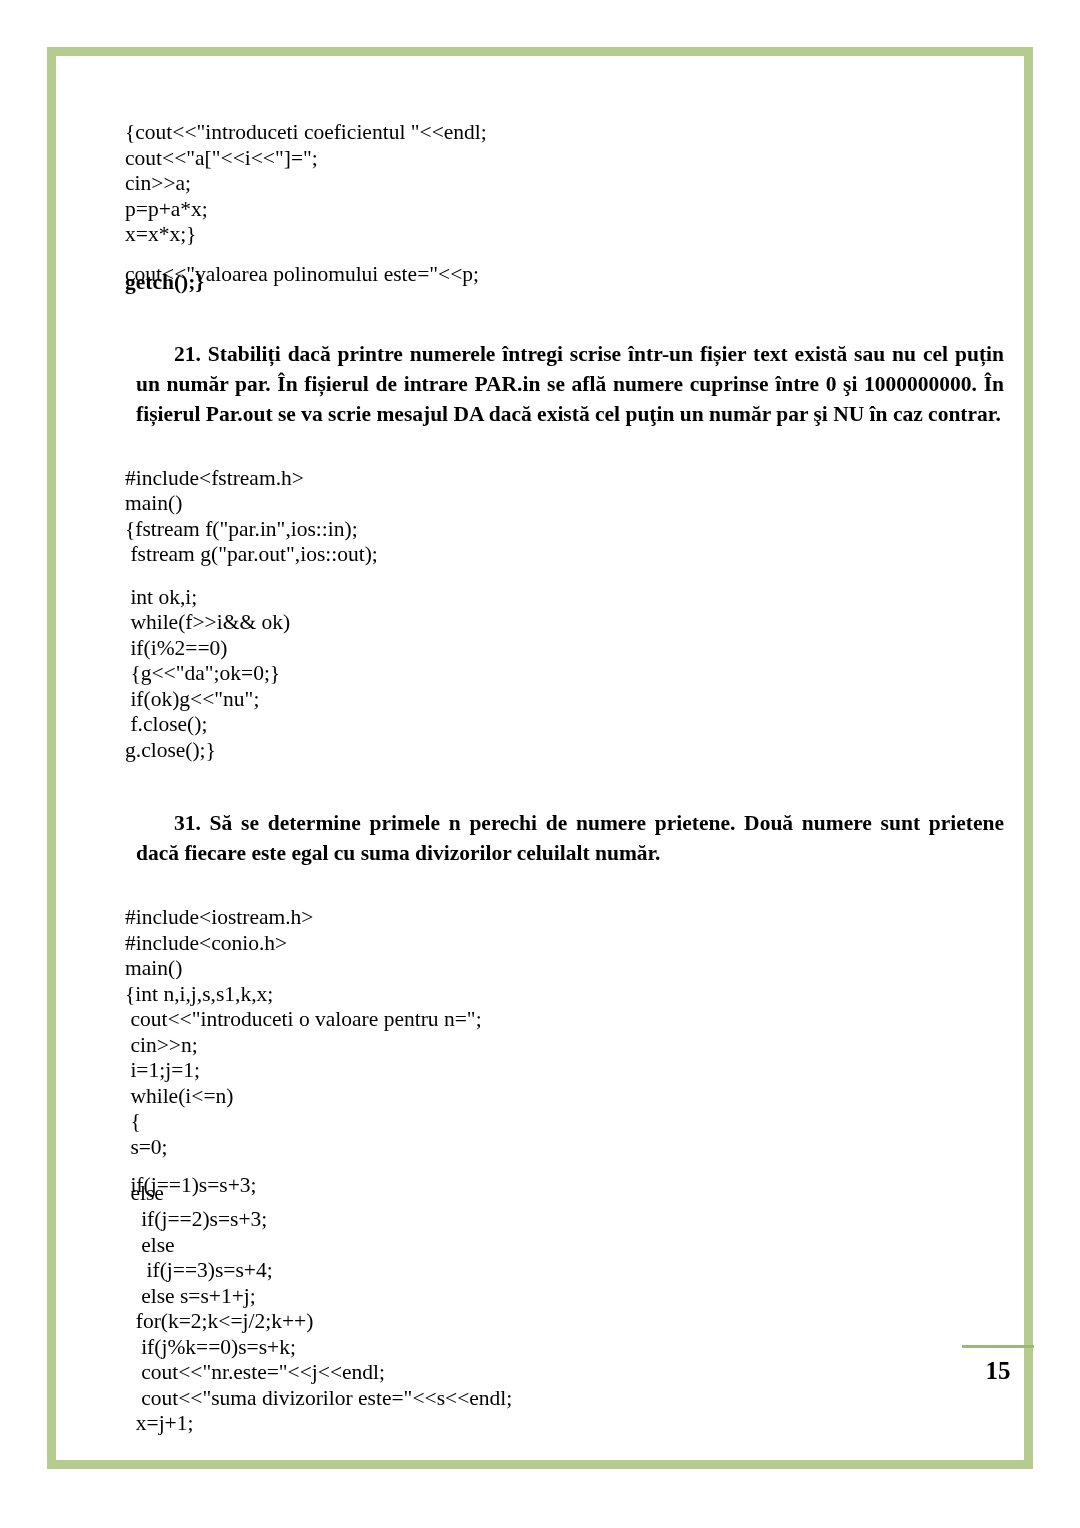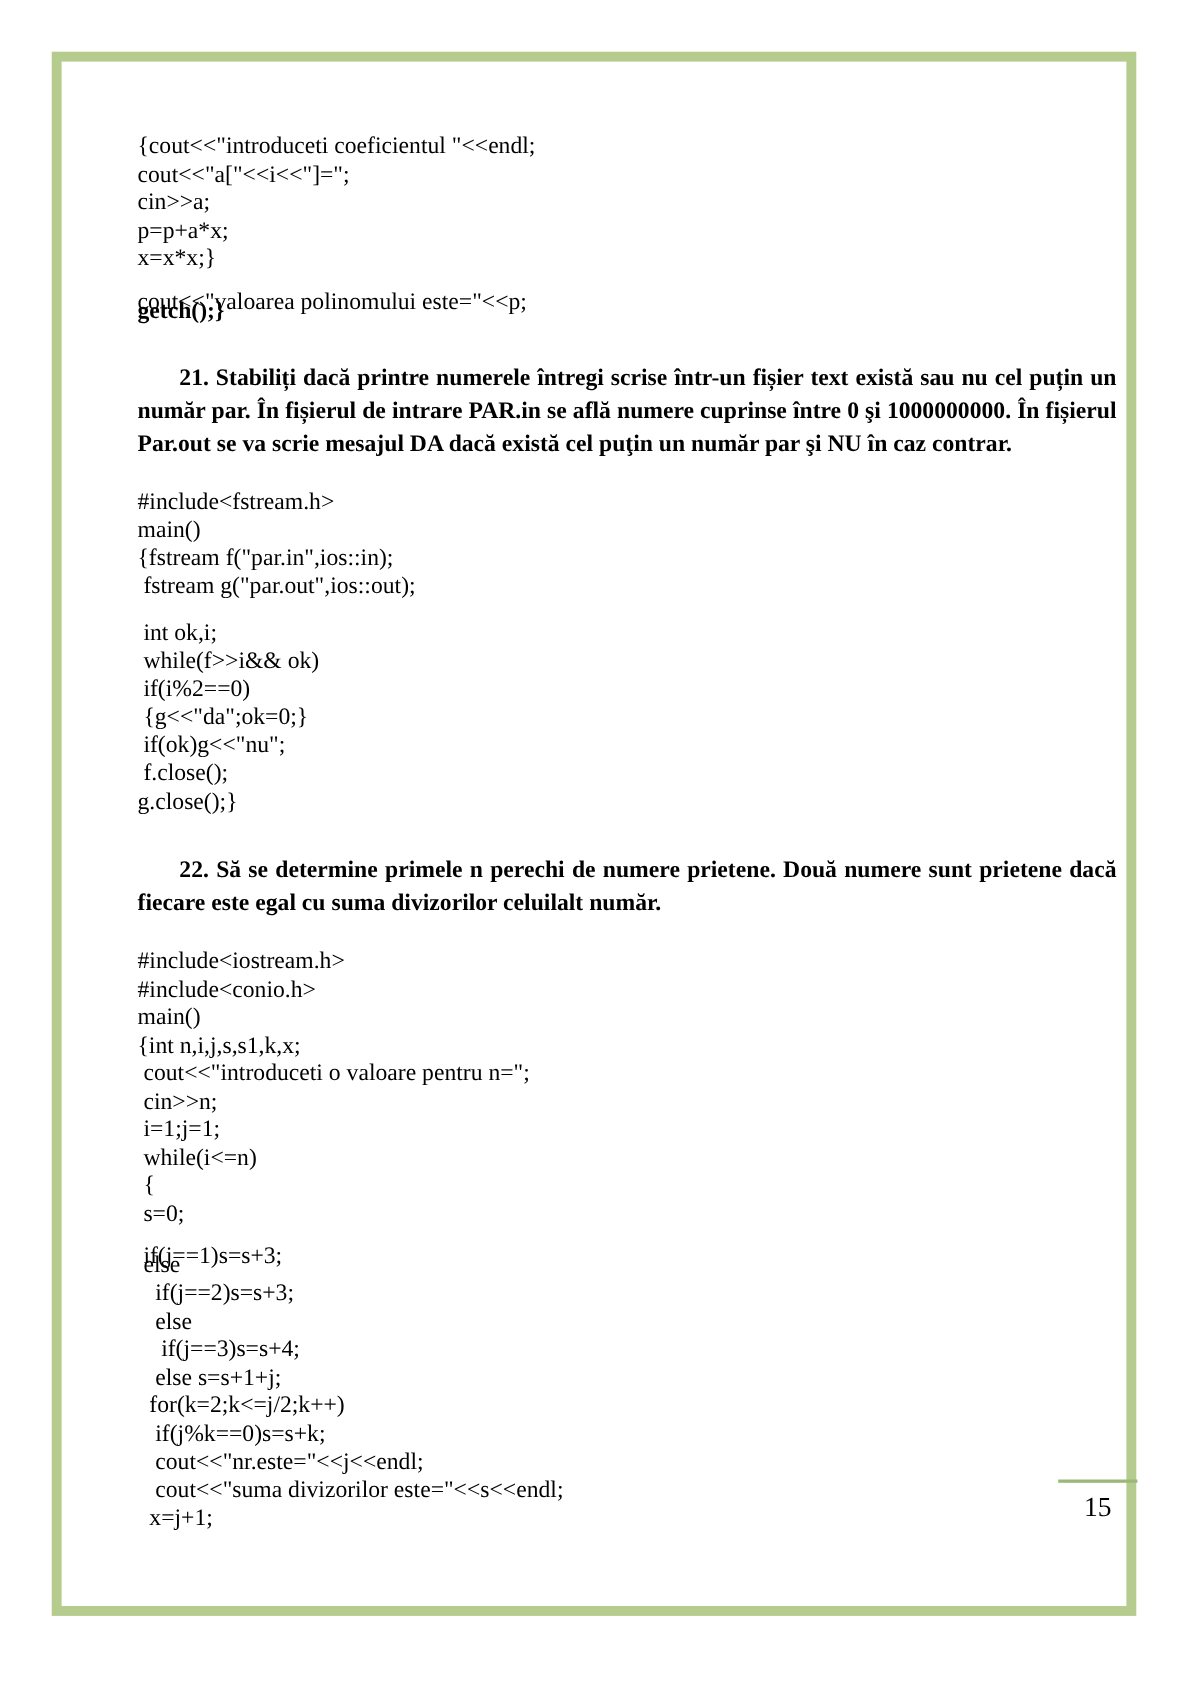--- a/index.html
+++ b/index.html
@@ -60,21 +60,21 @@
   }
   .overlap-pair span.first { top: -3px; }
   .overlap-pair span.second { top: 5px; font-weight: bold; }
 
   .para {
     font-family: "Liberation Serif", serif;
     font-size: 21.5px;
     line-height: 30px;
     font-weight: bold;
     text-align: justify;
-    margin: 0;
+    margin: 11px;
   }
   .para .indent { display: inline-block; width: 38px; }
 
   .gap-sm { height: 17px; }
   .gap-md { height: 26px; }
   .gap-lg { height: 34px; }
 
   .overlap-pair2 {
     position: relative;
     height: 30px;
@@ -88,20 +88,21 @@
   .overlap-pair2 span.a { left: 0; top: -4px; }
   .overlap-pair2 span.b { left: 0; top: 4px; }
 
   
   .pagenum-wrap {
     position: absolute;
     left: 962px;
     top: 1345px;
     width: 72px;
     text-align: center;
+    font-weight: bold;
   }
   .pagenum-rule {
     width: 72px;
     height: 3px;
     background: #9cb878;
   }
   .pagenum {
     font-family: "Liberation Serif", serif;
     font-size: 25px;
     line-height: 46px;
@@ -145,21 +146,21 @@
     <div class="codeblock"> int ok,i;
  while(f&gt;&gt;i&amp;&amp; ok)
  if(i%2==0)
  {g&lt;&lt;"da";ok=0;}
  if(ok)g&lt;&lt;"nu";
  f.close();
 g.close();}</div>
 
     <div class="gap-lg"></div>
 
-    <p class="para"><span class="indent"></span><span>22. Să se determine primele n perechi de numere prietene. Două numere sunt prietene dacă fiecare este egal cu suma divizorilor celuilalt număr.</span></p>
+    <p class="para"><span class="indent"></span><span>31. Să se determine primele n perechi de numere prietene. Două numere sunt prietene dacă fiecare este egal cu suma divizorilor celuilalt număr.</span></p>
 
     <div class="gap-md"></div>
 
     <div class="codeblock">#include&lt;iostream.h&gt;
 #include&lt;conio.h&gt;
 main()
 {int n,i,j,s,s1,k,x;
  cout&lt;&lt;"introduceti o valoare pentru n=";
  cin&gt;&gt;n;
  i=1;j=1;

